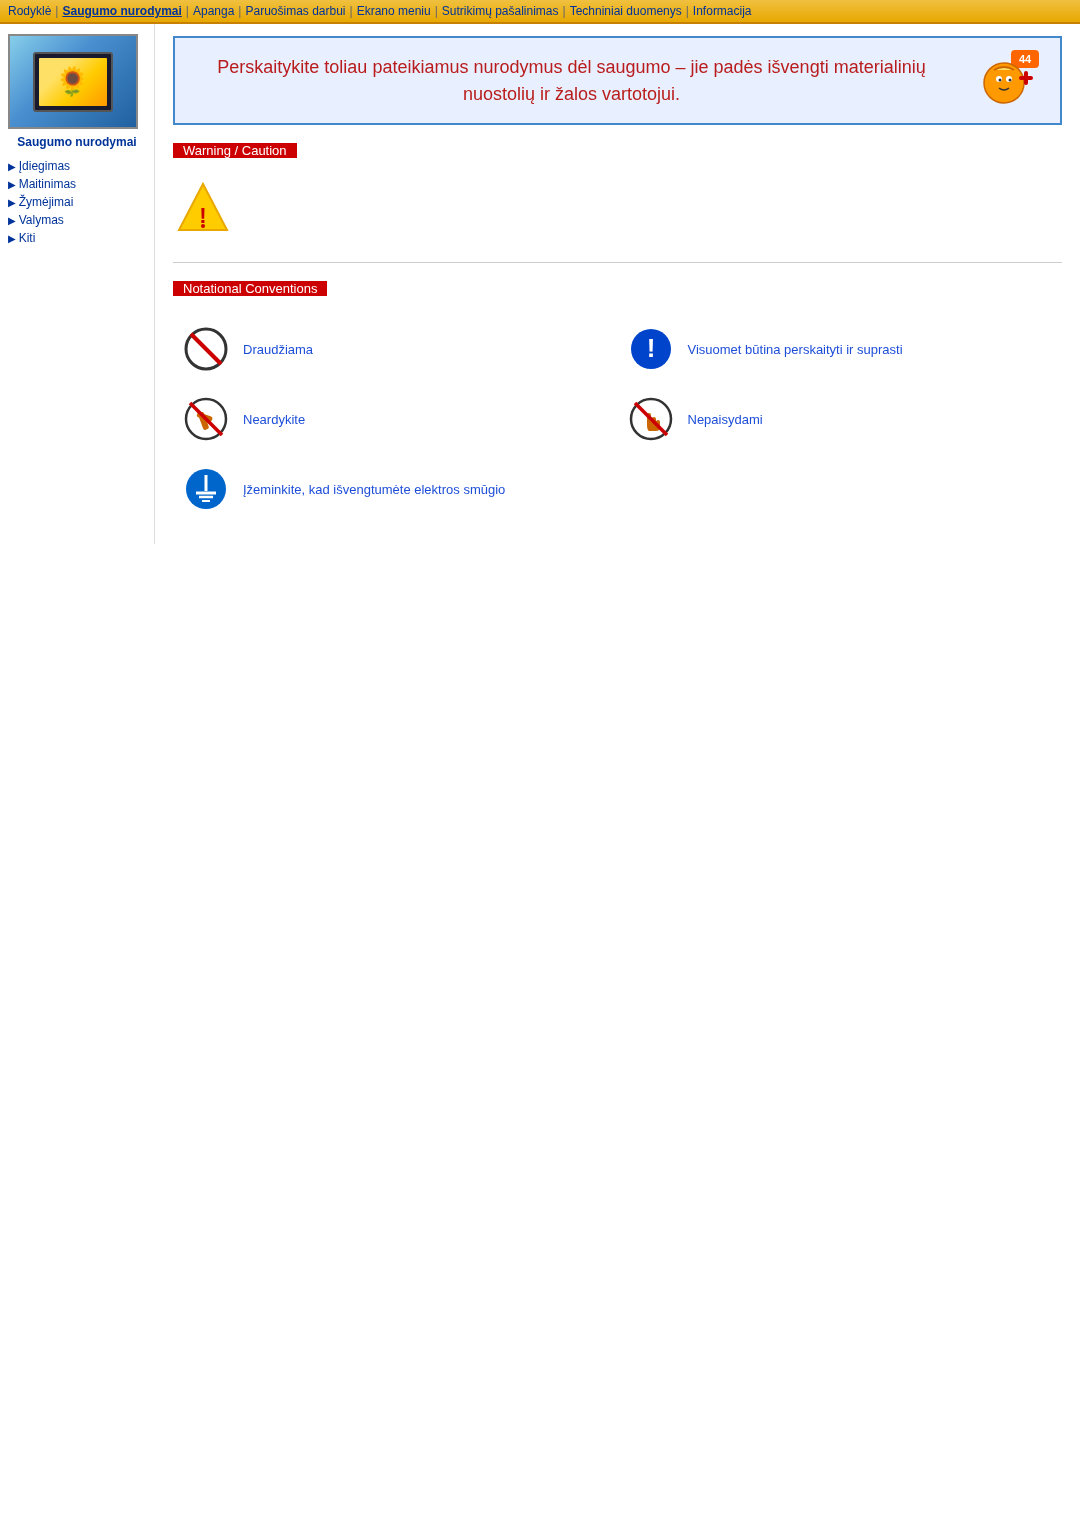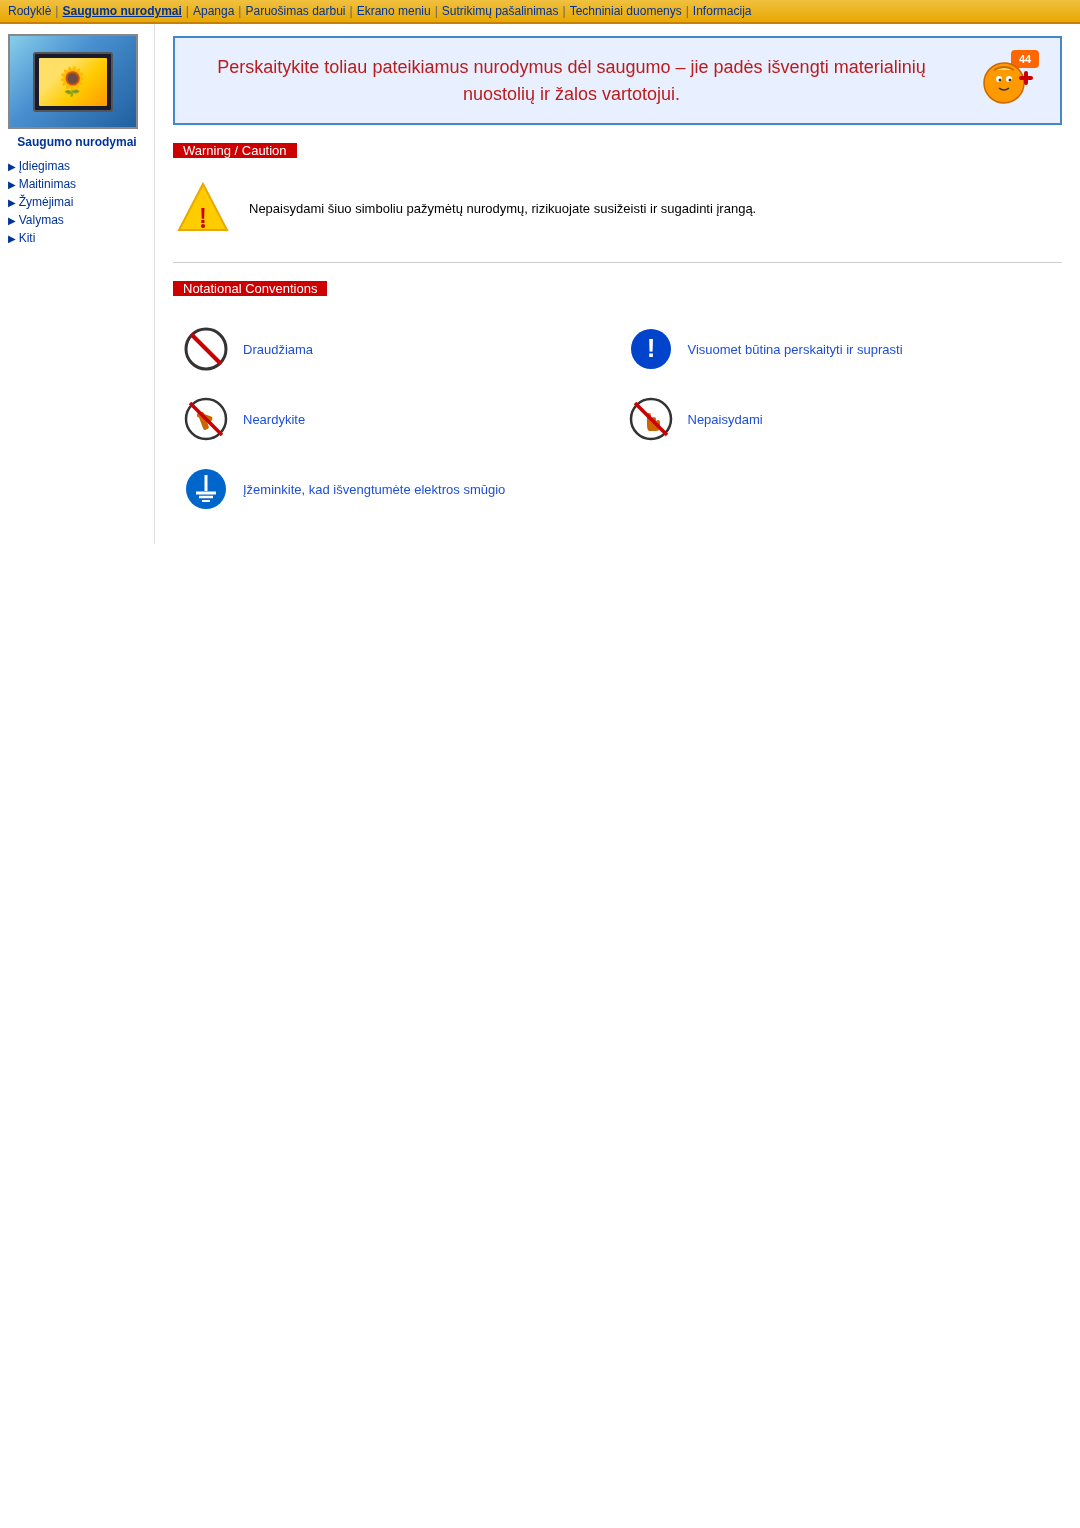--- a/index.html
+++ b/index.html
@@ -284,21 +284,20 @@
     <div class="warning-section">
       <div class="section-header">Warning / Caution</div>
       <div class="warning-content">
         <div class="warning-triangle">
           <svg viewBox="0 0 56 56" width="56" height="56">
             <polygon points="28,4 52,50 4,50" fill="#ffcc00" stroke="#e8a800" stroke-width="2"></polygon>
             <text x="28" y="43" font-size="22" font-weight="bold" fill="#cc0000" text-anchor="middle">!</text>
             <circle cx="28" cy="46" r="2" fill="#cc0000"></circle>
           </svg>
         </div>
-        <div class="warning-text">Nepaisydami šiuo simboliu pažymėtų nurodymų, rizikuojate susižeisti ir sugadinti įrangą.</div>
       </div>
     </div>
 
     <hr class="section-divider">
 
     <div class="notational-section">
       <div class="section-header">Notational Conventions</div>
 
       <div class="notational-grid">
 

